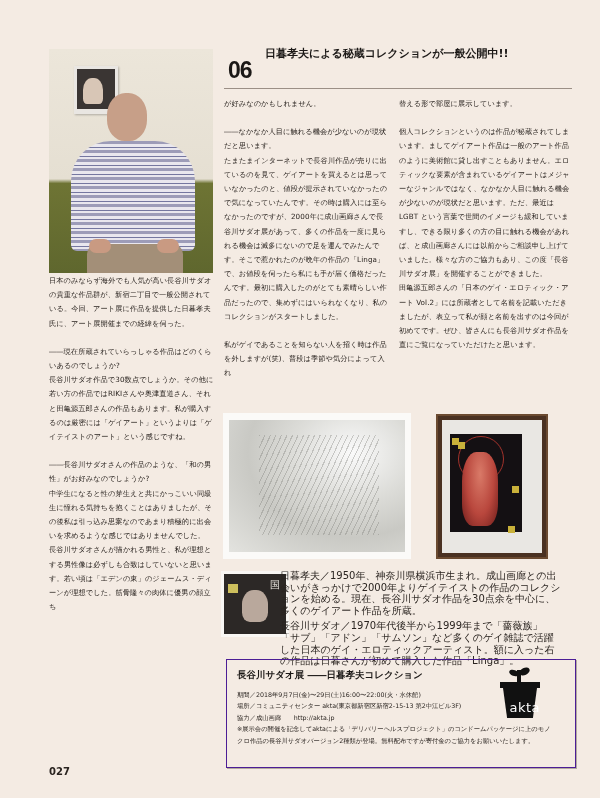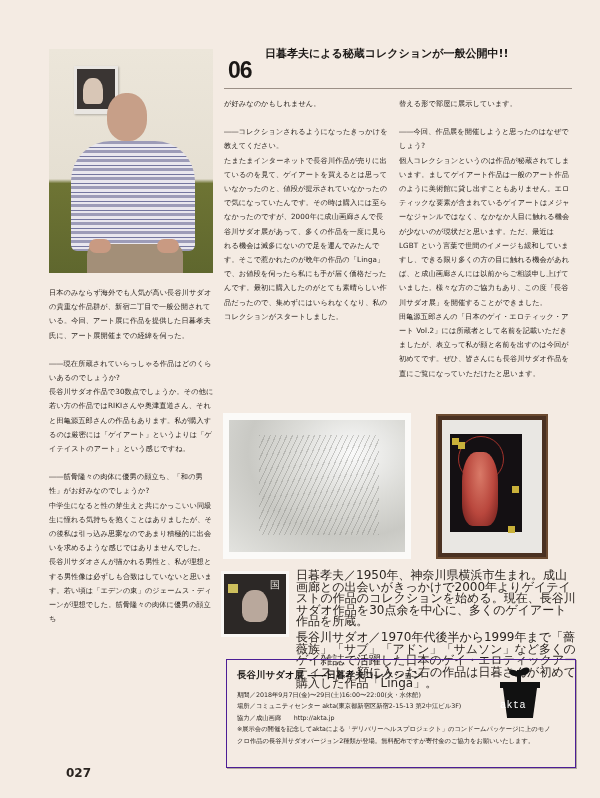--- a/index.html
+++ b/index.html
@@ -25,34 +25,34 @@
   .art2{left:436px;top:414px;width:112px;height:145px;background:#4a3122;box-shadow:inset 0 0 0 2px #6b4a30;}
   .art2 .mat{position:absolute;left:6px;top:6px;width:100px;height:133px;background:#e9e7e3;}
   .art2 .black{position:absolute;left:14px;top:20px;width:72px;height:98px;background:#141013;}
   .art2 .figure{position:absolute;left:26px;top:38px;width:36px;height:74px;background:radial-gradient(ellipse at 50% 30%,#d97a68 0%,#b9473d 55%,#6e1c1a 100%);border-radius:40% 40% 30% 30%;}
   .art2 .halo{position:absolute;left:22px;top:22px;width:44px;height:44px;border:1px solid #a3322b;border-radius:50%;}
   .art2 .gold{position:absolute;width:7px;height:7px;background:#c9b13a;}
   .thumb{left:224px;top:574px;width:62px;height:60px;background:#2c2826;box-shadow:0 0 0 3px #f8f6f3;}
   .thumb .face{position:absolute;left:18px;top:16px;width:26px;height:32px;background:#b9a89c;border-radius:45% 45% 30% 30%;}
   .thumb .gold{position:absolute;left:4px;top:10px;width:10px;height:9px;background:#cdbf5d;}
   .thumb .kanji{position:absolute;left:46px;top:4px;font-size:10px;color:#e9e5de;}
-  .caption{left:296px;top:570px;width:282px;font-size:12px;line-height:11.6px;}
+  .caption{left:280px;top:570px;width:282px;font-size:10px;line-height:11.6px;}
   .caption p{margin:0 0 4px 0;}
   .infobox{left:226px;top:659px;width:348px;height:107px;border:1px solid #4c1d95;box-shadow:1px 1px 0 #b3a99f;}
   .info-title{position:absolute;left:10px;top:9px;font-size:9.5px;font-weight:bold;color:#1b1816;}
   .info-lines{position:absolute;left:10px;top:29px;width:320px;font-size:6.3px;line-height:11.4px;}
   .info-lines p{margin:0;}
   .akta{position:absolute;left:273px;top:10px;width:40px;height:50px;}
   .akta .sprout{position:absolute;left:17px;top:0;width:4px;height:12px;background:#111;}
   .akta .leafL{position:absolute;left:9px;top:0;width:10px;height:6px;background:#111;border-radius:50% 50% 50% 50%;transform:rotate(20deg);}
   .akta .leafR{position:absolute;left:19px;top:-2px;width:11px;height:7px;background:#111;border-radius:50%;transform:rotate(-25deg);}
   .akta .rim{position:absolute;left:0;top:12px;width:40px;height:6px;background:#111;}
   .akta .pot{position:absolute;left:3px;top:18px;width:34px;height:30px;background:#111;clip-path:polygon(0 0,100% 0,88% 100%,12% 100%);}
-  .akta .label{position:absolute;left:0;top:30px;width:40px;text-align:left;font-size:10px;color:#fff;letter-spacing:.5px;font-family:Liberation Mono, monospace;}
-  .pagenum{left:66px;top:766px;font-size:12px;font-weight:bold;color:#2a2420;}
+  .akta .label{position:absolute;left:0;top:30px;width:40px;text-align:right;font-size:13px;color:#fff;letter-spacing:.5px;}
+  .pagenum{left:49px;top:766px;font-size:10px;font-weight:bold;color:#2a2420;}
 </style>
 </head>
 <body>
 
 <div class="abs photo-main">
   <div class="frame">
       <div class="inner"></div>
       <div class="face"></div>
     </div>
   <div class="shirt"></div>
@@ -61,43 +61,43 @@
   <div class="hand" style="left:40px"></div>
   <div class="hand" style="left:108px"></div>
 </div>
 
 <div class="abs heading-num">06</div>
 <div class="abs heading-title">
   <div>日暮孝夫による秘蔵コレクションが一般公開中!!</div>
 </div>
 <div class="abs heading-rule"></div>
 
-<div class="abs txt" style="left:49px;top:286px;width:166px;">
+<div class="abs txt" style="left:49px;top:274px;width:166px;">
   <p>日本のみならず海外でも人気が高い長谷川サダオの貴重な作品群が、新宿二丁目で一般公開されている。今回、アート展に作品を提供した日暮孝夫氏に、アート展開催までの経緯を伺った。</p>
   <div class="gap"></div>
   <p>――現在所蔵されていらっしゃる作品はどのくらいあるのでしょうか?</p>
   <p>長谷川サダオ作品で30数点でしょうか。その他に若い方の作品ではRIKIさんや奥津直道さん、それと田亀源五郎さんの作品もあります。私が購入するのは厳密には「ゲイアート」というよりは「ゲイテイストのアート」という感じですね。</p>
   <div class="gap"></div>
-  <p>――筋骨隆々の肉体に優男の顔立ち、「和の男性」がお好みなのでしょうか?</p>
+  <p>――長谷川サダオさんの作品のような、「和の男性」がお好みなのでしょうか?</p>
   <p>中学生になると性の芽生えと共にかっこいい同級生に憧れる気持ちを抱くことはありましたが、その後私は引っ込み思案なのであまり積極的に出会いを求めるような感じではありませんでした。</p>
   <p>長谷川サダオさんが描かれる男性と、私が理想とする男性像は必ずしも合致はしていないと思います。若い頃は「エデンの東」のジェームス・ディーンが理想でした。筋骨隆々の肉体に優男の顔立ち</p>
 </div>
 
 <div class="abs txt" style="left:224px;top:97px;width:166px;">
   <p>が好みなのかもしれません。</p>
   <div class="gap"></div>
-  <p>――コレクションされるようになったきっかけを教えてください。</p>
+  <p>――なかなか人目に触れる機会が少ないのが現状だと思います。</p>
   <p>たまたまインターネットで長谷川作品が売りに出ているのを見て、ゲイアートを買えるとは思っていなかったのと、値段が提示されていなかったので気になっていたんです。その時は購入には至らなかったのですが、2000年に成山画廊さんで長谷川サダオ展があって、多くの作品を一度に見られる機会は滅多にないので足を運んでみたんです。そこで惹かれたのが晩年の作品の「Linga」で、お値段を伺ったら私にも手が届く価格だったんです。最初に購入したのがとても素晴らしい作品だったので、集めずにはいられなくなり、私のコレクションがスタートしました。</p>
   <div class="gap"></div>
+  <p>私がゲイであることを知らない人を招く時は作品を外しますが(笑)、普段は季節や気分によって入れ</p>
 </div>
 
 <div class="abs txt" style="left:399px;top:97px;width:174px;">
   <p>替える形で部屋に展示しています。</p>
   <div class="gap"></div>
-  <p>――今回、作品展を開催しようと思ったのはなぜでしょう?</p>
   <p>個人コレクションというのは作品が秘蔵されてしまいます。ましてゲイアート作品は一般のアート作品のように美術館に貸し出すこともありません。エロティックな要素が含まれているゲイアートはメジャーなジャンルではなく、なかなか人目に触れる機会が少ないのが現状だと思います。ただ、最近は LGBT という言葉で世間のイメージも緩和していますし、できる限り多くの方の目に触れる機会があれば、と成山画廊さんには以前からご相談申し上げていました。様々な方のご協力もあり、この度「長谷川サダオ展」を開催することができました。</p>
   <p>田亀源五郎さんの「日本のゲイ・エロティック・アート Vol.2」には所蔵者として名前を記載いただきましたが、表立って私が顔と名前を出すのは今回が初めてです。ぜひ、皆さんにも長谷川サダオ作品を直にご覧になっていただけたと思います。</p>
 </div>
 
 <div class="abs art1">
   <div class="drawing">
       <div class="rays"></div>
     </div>
 </div>
 <div class="abs art2">

